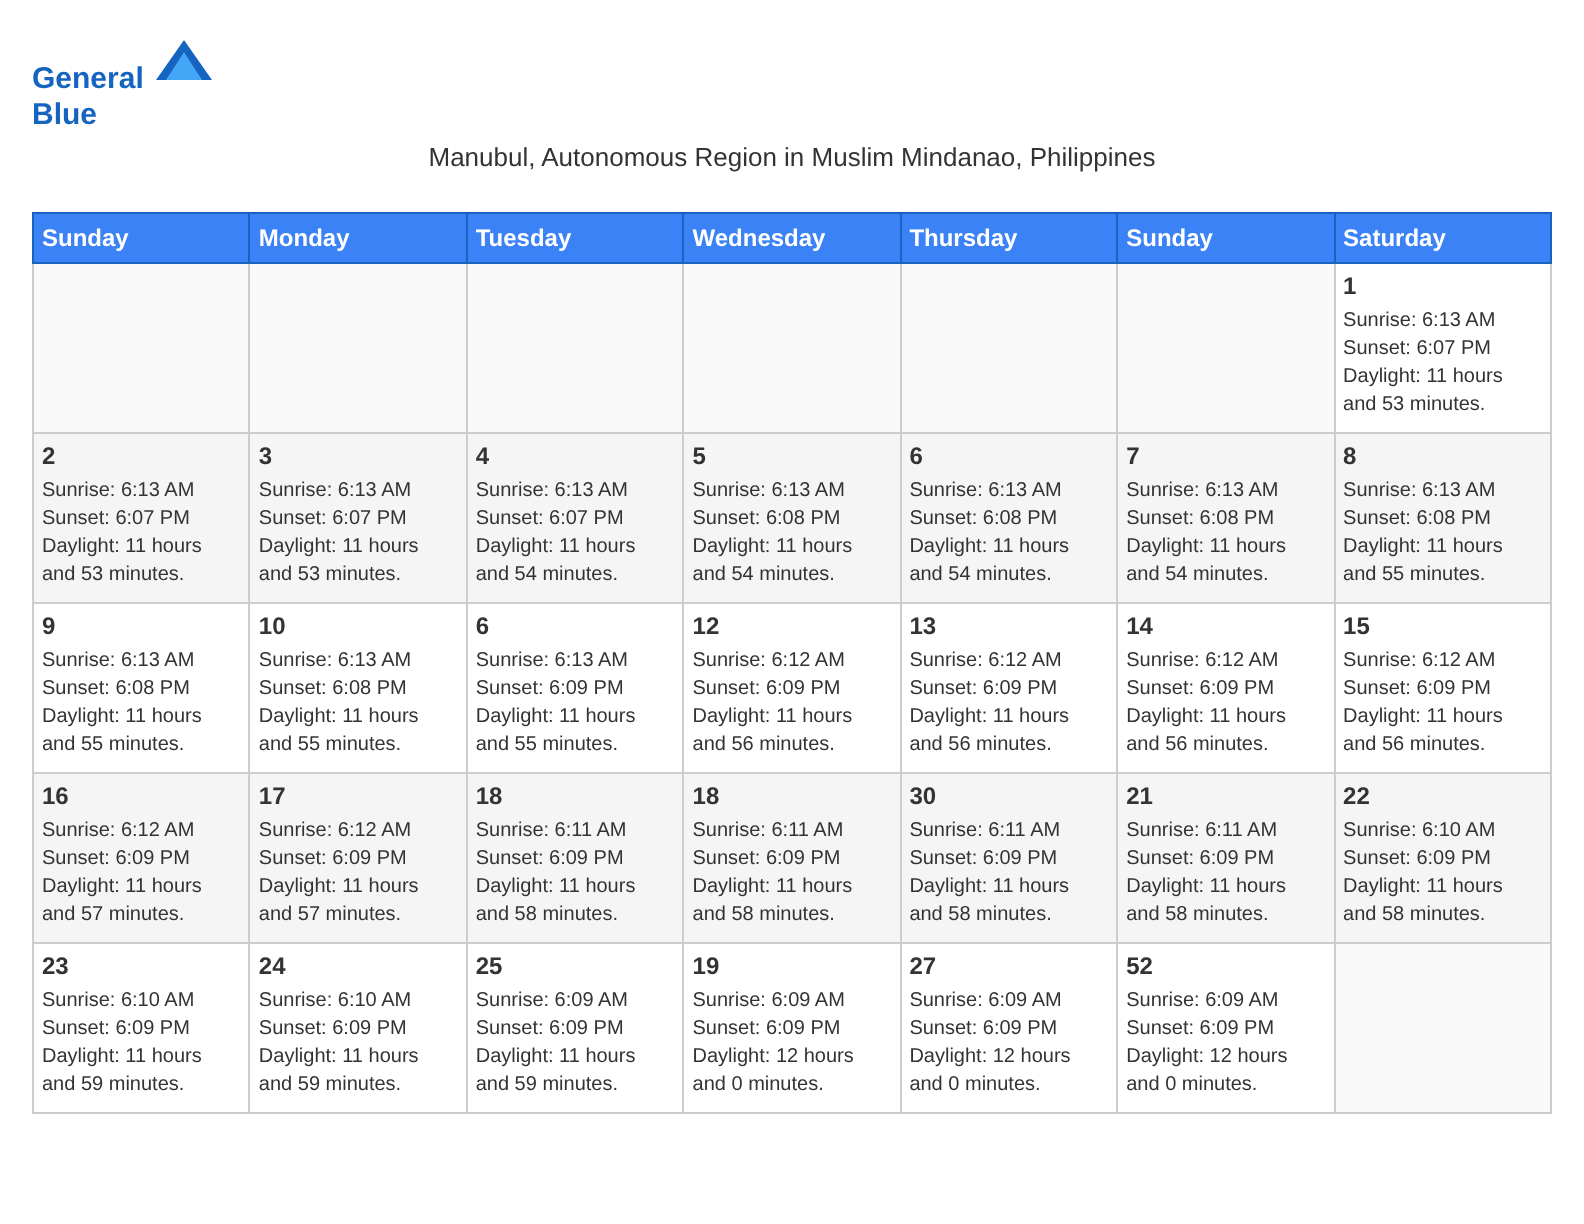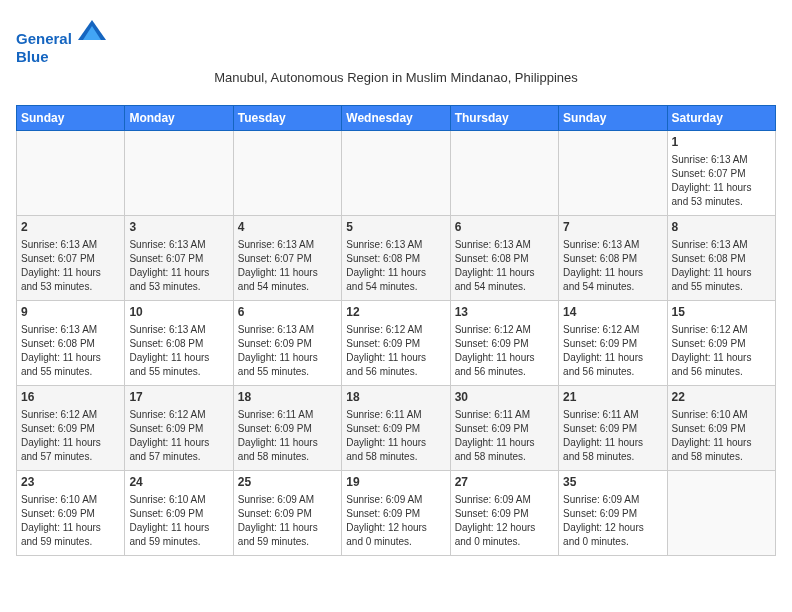--- a/index.html
+++ b/index.html
@@ -316,21 +316,21 @@
           <div>and 0 minutes.</div>
         </td>
         <td>
           <span class="day-num">27</span>
           <div>Sunrise: 6:09 AM</div>
           <div>Sunset: 6:09 PM</div>
           <div>Daylight: 12 hours</div>
           <div>and 0 minutes.</div>
         </td>
         <td>
-          <span class="day-num">35</span>
+          <span class="day-num">52</span>
           <div>Sunrise: 6:09 AM</div>
           <div>Sunset: 6:09 PM</div>
           <div>Daylight: 12 hours</div>
           <div>and 0 minutes.</div>
         </td>
         <td class="empty"></td>
       </tr>
     </tbody>
 </table>
 

